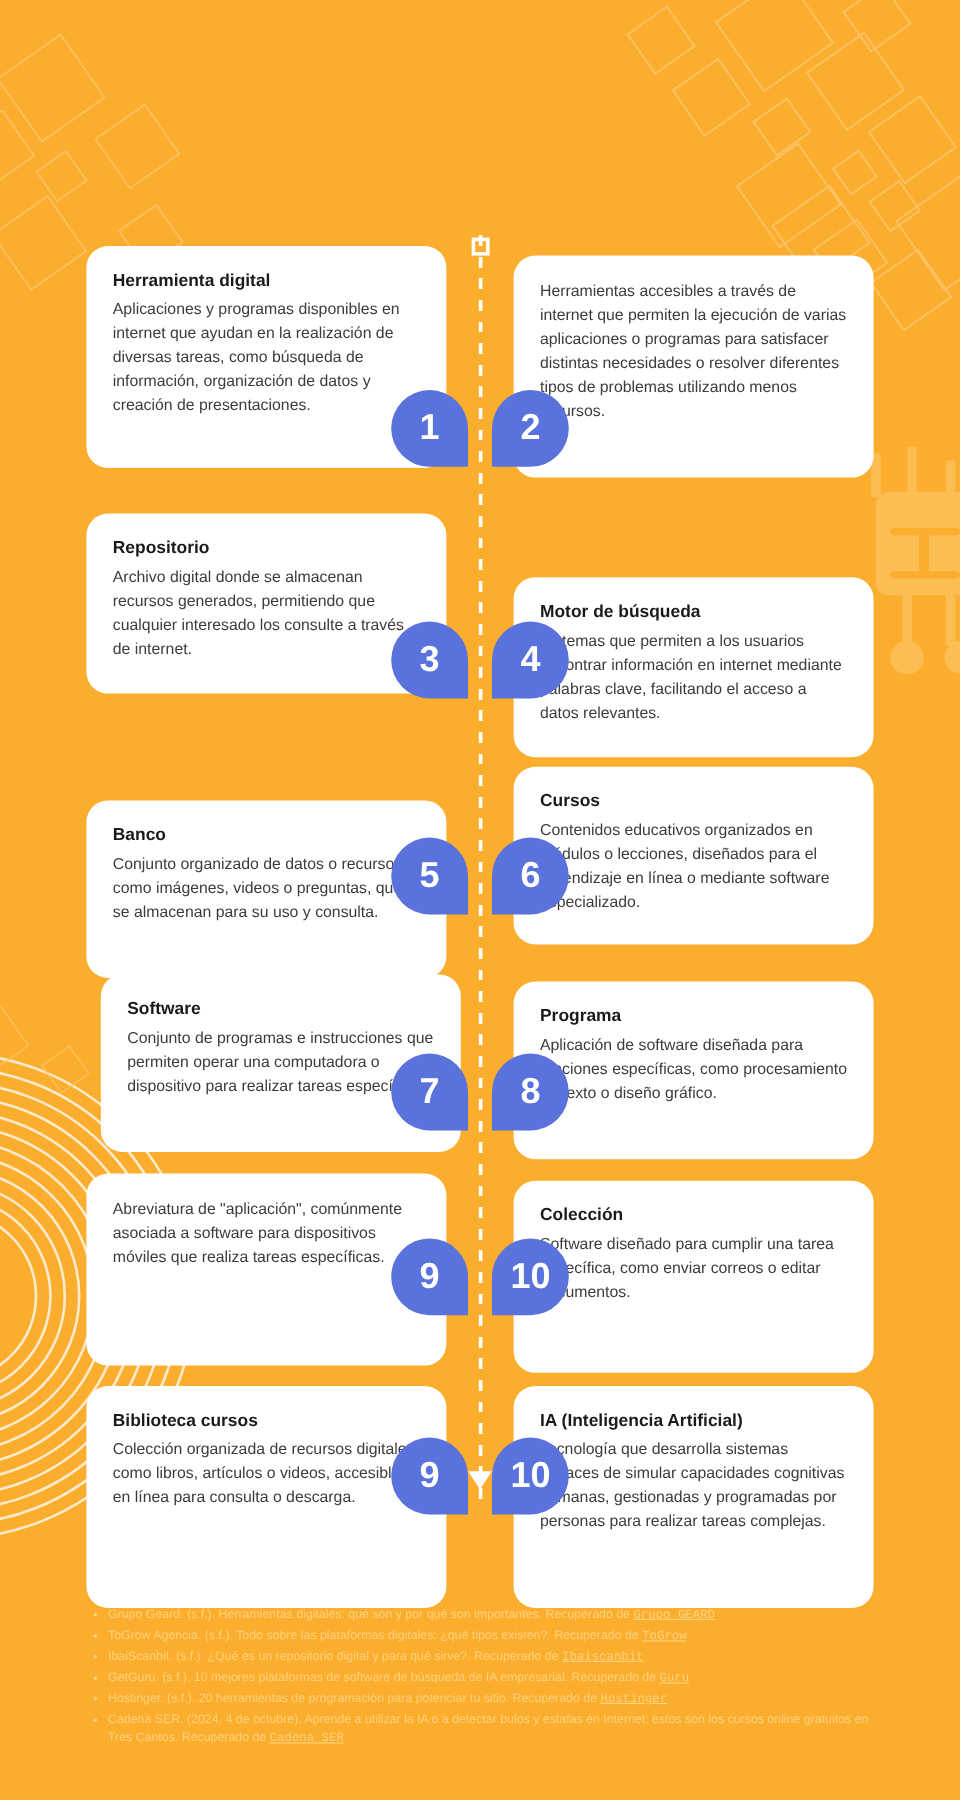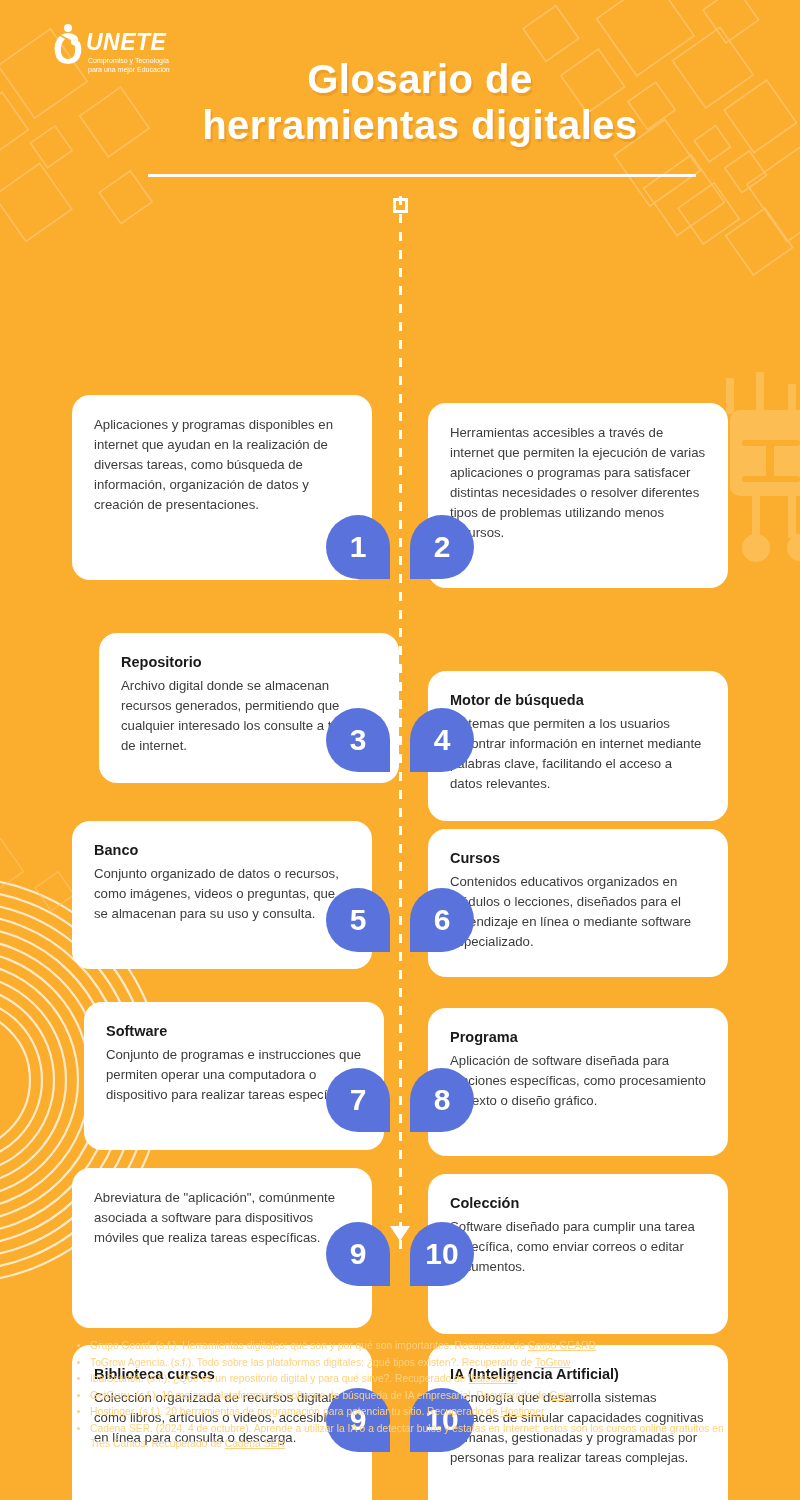--- a/index.html
+++ b/index.html
@@ -161,21 +161,21 @@
     top: 1338px;
     width: 660px;
     z-index: 3;
     color: #FFD27F;
     font-size: 10.3px;
     line-height: 15.5px;
   }
   .sources-title { margin-bottom: 3px; }
   .sources ul { margin: 0; padding-left: 18px; }
   .sources li { margin-bottom: 1px; }
-  .src-link { text-decoration: underline; color: #FFD27F; }
+  .src-link { text-decoration: underline; color: #FFD27F; font-family: Liberation Mono, monospace; }
 </style>
 </head>
 <body>
 
 <div class="page">
 
   <svg class="bg-deco" width="800" height="1500" viewBox="0 0 800 1500">
     <defs>
       <clipPath id="clipAll">
           <rect x="0" y="0" width="800" height="1500"></rect>
@@ -250,72 +250,51 @@
 
       <g stroke="#FDC469" stroke-width="1.4" fill="none" opacity="0.7">
         <g transform="rotate(-35 40 860)">
           <rect x="-20" y="820" width="40" height="40"></rect>
           <rect x="20" y="880" width="28" height="28"></rect>
         </g>
       </g>
     </g>
   </svg>
 
-  <div class="header">
-
-    <div class="logo">
-      <svg width="120" height="58" viewBox="0 0 120 58">
-
-        <circle cx="16" cy="6" r="4" fill="#FFFFFF"></circle>
-        <path d="M9 13 q7 -4 14 0 q4 2 3 7 q-1 4 -5 3 q-3 -1 -2 -5" fill="#FFFFFF"></path>
-        <path d="M8 14 q-7 6 -5 17 q2 11 13 11 q11 0 13 -11 q1 -7 -2 -12 l-5 3 q2 4 1 8 q-1 7 -7 7 q-6 0 -7 -7 q-1 -8 4 -13 z" fill="#FFFFFF"></path>
-
-        <text x="34" y="28" font-family="Liberation Sans, sans-serif" font-size="23" font-weight="bold" fill="#FFFFFF" font-style="italic" letter-spacing="0.5">UNETE</text>
-        <text x="36" y="41" font-family="Liberation Sans, sans-serif" font-size="7" fill="#FFFFFF">Compromiso y Tecnología</text>
-        <text x="36" y="50" font-family="Liberation Sans, sans-serif" font-size="7" fill="#FFFFFF">para una mejor Educación</text>
-      </svg>
-    </div>
-
-    <div class="title-wrap">
-      <div class="title">Glosario de</div>
-      <div class="title">herramientas digitales</div>
-    </div>
-
-    <div class="title-rule"></div>
-  </div>
 
   <div class="timeline"></div>
   <div class="timeline-cap"></div>
   <div class="timeline-arrow"></div>
 
   <div class="rows" id="rows">
       <div class="row" style="top: 0px;">
         <div class="card left" style="top: 205px; min-height: 185px;">
+          <div class="card-title">Herramienta digital</div>
           <div class="card-text">Aplicaciones y programas disponibles en internet que ayudan en la realización de diversas tareas, como búsqueda de información, organización de datos y creación de presentaciones.</div>
         </div>
         <div class="badge left-badge" style="top: 325px; left: 326px;">1</div>
         <div class="card right" style="top: 213px; min-height: 185px;">
           <div class="card-text">Herramientas accesibles a través de internet que permiten la ejecución de varias aplicaciones o programas para satisfacer distintas necesidades o resolver diferentes tipos de problemas utilizando menos recursos.</div>
         </div>
         <div class="badge right-badge" style="top: 325px; left: 410px;">2</div>
       </div>
       <div class="row" style="top: 0px;">
-        <div class="card left" style="top: 443px; min-height: 150px; margin-left: 27px;">
+        <div class="card left" style="top: 428px; min-height: 150px;">
           <div class="card-title">Repositorio</div>
           <div class="card-text">Archivo digital donde se almacenan recursos generados, permitiendo que cualquier interesado los consulte a través de internet.</div>
         </div>
         <div class="badge left-badge" style="top: 518px; left: 326px;">3</div>
         <div class="card right" style="top: 449px; min-height: 150px; margin-top: 32px;">
           <div class="card-title">Motor de búsqueda</div>
           <div class="card-text">Sistemas que permiten a los usuarios encontrar información en internet mediante palabras clave, facilitando el acceso a datos relevantes.</div>
         </div>
         <div class="badge right-badge" style="top: 518px; left: 410px;">4</div>
       </div>
       <div class="row" style="top: 0px;">
-        <div class="card left" style="top: 631px; min-height: 148px;">
+        <div class="card left" style="top: 667px; min-height: 148px;">
           <div class="card-title">Banco</div>
           <div class="card-text">Conjunto organizado de datos o recursos, como imágenes, videos o preguntas, que se almacenan para su uso y consulta.</div>
         </div>
         <div class="badge left-badge" style="top: 698px; left: 326px;">5</div>
         <div class="card right" style="top: 639px; min-height: 148px;">
           <div class="card-title">Cursos</div>
           <div class="card-text">Contenidos educativos organizados en módulos o lecciones, diseñados para el aprendizaje en línea o mediante software especializado.</div>
         </div>
         <div class="badge right-badge" style="top: 698px; left: 410px;">6</div>
       </div>

